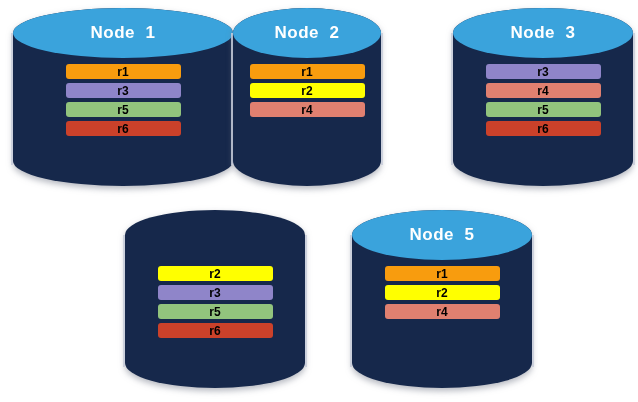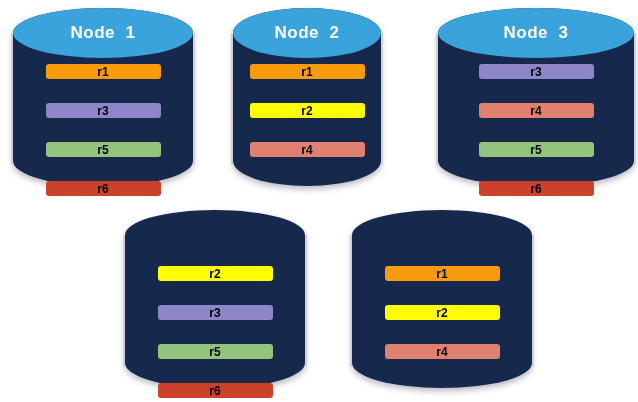--- a/index.html
+++ b/index.html
@@ -77,21 +77,21 @@
   }
 
   
   .bars {
     position: absolute;
     left: 0;
     right: 0;
     display: flex;
     flex-direction: column;
     align-items: center;
-    gap: 24px;
+    gap: 4px;
   }
 
   .bar {
     width: 115px;
     height: 15px;
     border-radius: 3px;
     display: flex;
     align-items: center;
     justify-content: center;
     box-sizing: border-box;
@@ -103,21 +103,21 @@
     font-size: 12px;
     color: #000000;
     line-height: 1;
     user-select: none;
   }
 </style>
 </head>
 <body>
 
 <div id="canvas">
-    <div class="node" style="left: 13px; top: 8px; width: 180px; height: 178px;">
+    <div class="node" style="left: 13px; top: 8px; width: 180px; height: 178px; padding-left: 40px;">
       <div class="cyl-body" style="background: rgb(22, 40, 75);"></div>
       <div class="cyl-edge-l"></div>
       <div class="cyl-edge-r"></div>
       <div class="cyl-top" style="background: rgb(58, 163, 220);">
         <div class="node-title" style="color: rgb(255, 255, 255);">Node  1</div>
       </div>
       <div class="bars" style="top: 56px;">
         <div class="bar" style="background: rgb(248, 156, 14);">
           <span class="bar-label" style="color: rgb(0, 0, 0);">r1</span>
         </div>
@@ -144,21 +144,21 @@
           <span class="bar-label" style="color: rgb(0, 0, 0);">r1</span>
         </div>
         <div class="bar" style="background: rgb(255, 255, 0);">
           <span class="bar-label" style="color: rgb(0, 0, 0);">r2</span>
         </div>
         <div class="bar" style="background: rgb(224, 128, 112);">
           <span class="bar-label" style="color: rgb(0, 0, 0);">r4</span>
         </div>
       </div>
     </div>
-    <div class="node" style="left: 438px; top: 8px; width: 196px; height: 178px;">
+    <div class="node" style="left: 453px; top: 8px; width: 180px; height: 178px;">
       <div class="cyl-body" style="background: rgb(22, 40, 75);"></div>
       <div class="cyl-edge-l"></div>
       <div class="cyl-edge-r"></div>
       <div class="cyl-top" style="background: rgb(58, 163, 220);">
         <div class="node-title" style="color: rgb(255, 255, 255);">Node  3</div>
       </div>
       <div class="bars" style="top: 56px;">
         <div class="bar" style="background: rgb(143, 133, 201);">
           <span class="bar-label" style="color: rgb(0, 0, 0);">r3</span>
         </div>
@@ -189,20 +189,23 @@
         </div>
         <div class="bar" style="background: rgb(203, 65, 42);">
           <span class="bar-label" style="color: rgb(0, 0, 0);">r6</span>
         </div>
       </div>
     </div>
     <div class="node" style="left: 352px; top: 210px; width: 180px; height: 178px;">
       <div class="cyl-body" style="background: rgb(22, 40, 75);"></div>
       <div class="cyl-edge-l"></div>
       <div class="cyl-edge-r"></div>
+      <div class="cyl-top" style="background: rgb(58, 163, 220);">
+        <div class="node-title" style="color: rgb(255, 255, 255);">Node  5</div>
+      </div>
       <div class="bars" style="top: 56px;">
         <div class="bar" style="background: rgb(248, 156, 14);">
           <span class="bar-label" style="color: rgb(0, 0, 0);">r1</span>
         </div>
         <div class="bar" style="background: rgb(255, 255, 0);">
           <span class="bar-label" style="color: rgb(0, 0, 0);">r2</span>
         </div>
         <div class="bar" style="background: rgb(224, 128, 112);">
           <span class="bar-label" style="color: rgb(0, 0, 0);">r4</span>
         </div>

